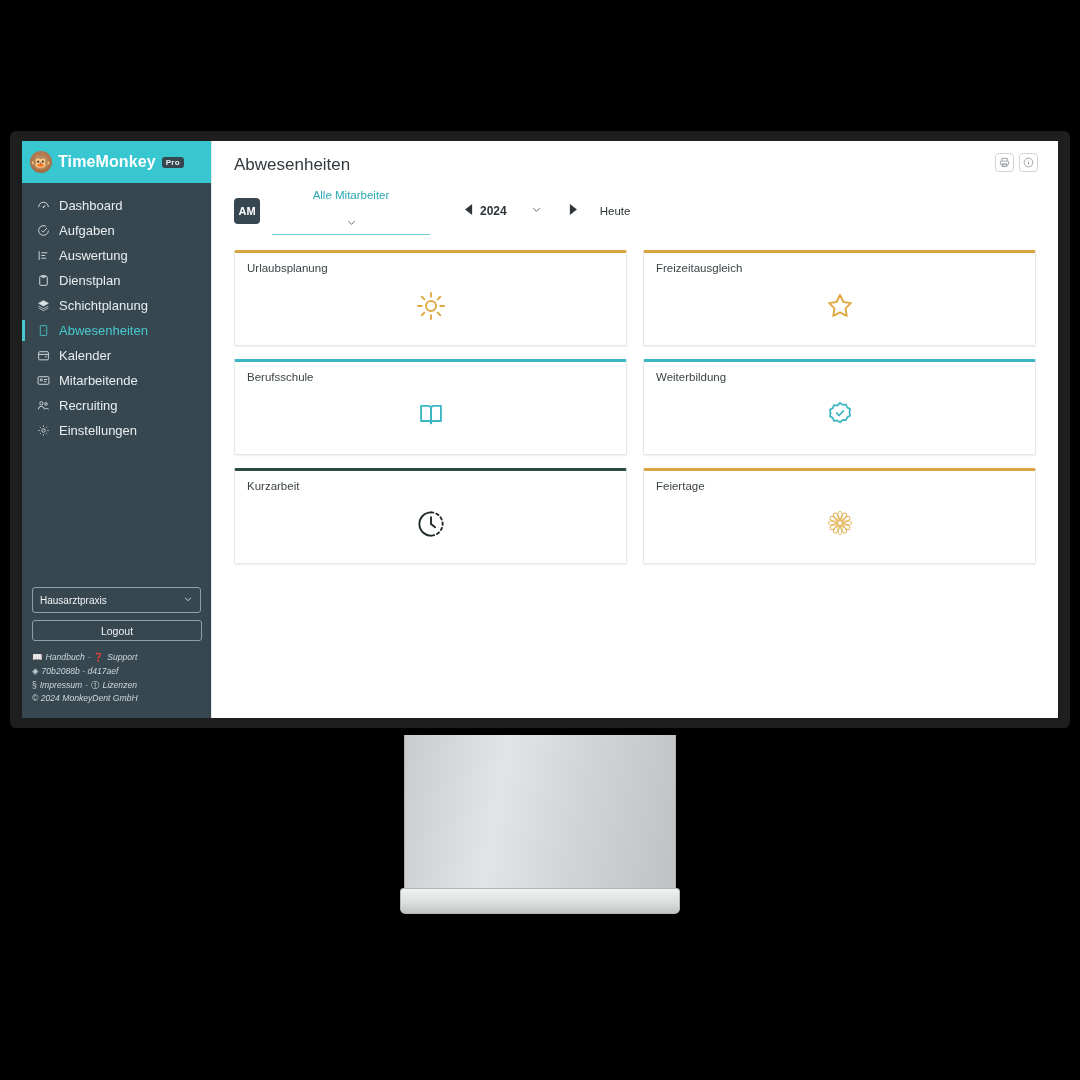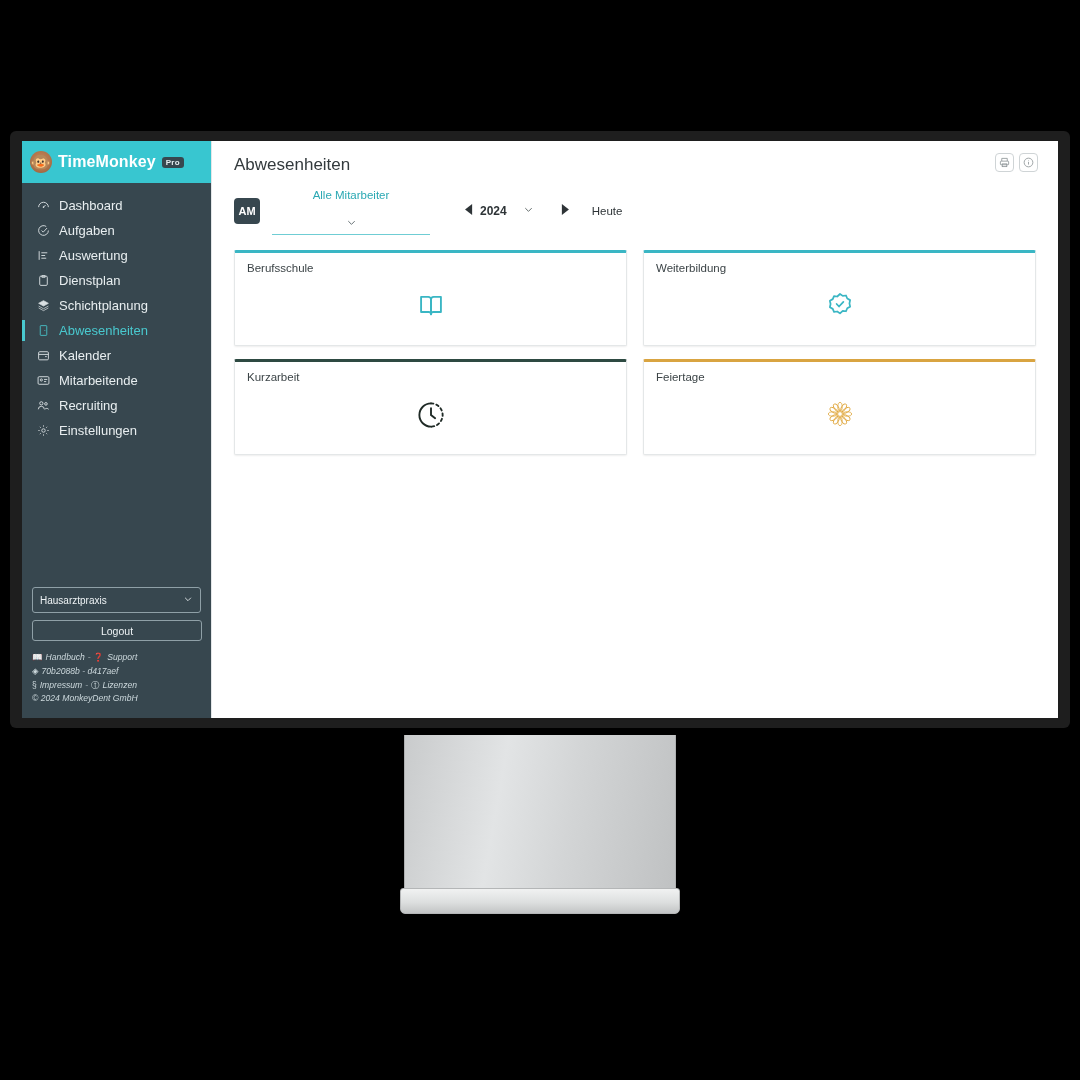--- a/index.html
+++ b/index.html
@@ -181,21 +181,21 @@
     flex-direction: column;
   }
   #employee-select .sel-txt { color: #2aa8b3; font-size: 11.5px; }
   #employee-select .caret { color: #5a6569; font-size: 9px; }
 
   .nav-arrow {
     color: #2e3437; font-size: 11px; cursor: pointer;
     padding: 0 6px;
   }
   #year-box {
-    display: flex; align-items: center; gap: 16px;
+    display: flex; align-items: center; gap: 24px;
     color: #2e3437; font-size: 12px; font-weight: 700;
     cursor: pointer;
   }
   #year-box .caret { font-weight: 400; color: #56605f; font-size: 9px; }
   #prev-year { margin-left: 28px; }
   #next-year { margin-left: 20px; }
   #today-btn { margin-left: 16px; color: #2e3437; font-size: 11.5px; cursor: pointer; }
 
   
   #card-grid {
@@ -455,21 +455,38 @@
                 <path d="M2 0L2 14L11 7z"></path>
               </svg>
           </span>
         </div>
 
         <div id="today-btn">Heute</div>
       </div>
 
       <div id="card-grid">
 
-
+        <div class="abs-card" style="border-top-color:#d9a441">
+          <div class="card-title">Urlaubsplanung</div>
+          <div class="card-icon">
+            <svg width="30" height="30" viewBox="0 0 24 24" fill="none" stroke="#e0a83f" stroke-width="1.5" stroke-linecap="round">
+              <circle cx="12" cy="12" r="4"></circle>
+              <path d="M12 1.6v3M12 19.4v3M1.6 12h3M19.4 12h3M4.6 4.6l2.1 2.1M17.3 17.3l2.1 2.1M19.4 4.6l-2.1 2.1M6.7 17.3l-2.1 2.1"></path>
+            </svg>
+          </div>
+        </div>
+
+        <div class="abs-card" style="border-top-color:#d9a441">
+          <div class="card-title">Freizeitausgleich</div>
+          <div class="card-icon">
+            <svg width="30" height="30" viewBox="0 0 24 24" fill="none" stroke="#e0a83f" stroke-width="1.5" stroke-linejoin="round">
+              <path d="M12 3.2l2.7 5.6 6.1.85-4.45 4.3 1.07 6.05L12 17.15 6.58 20l1.07-6.05L3.2 9.65l6.1-.85z"></path>
+            </svg>
+          </div>
+        </div>
 
         <div class="abs-card" style="border-top-color:#3ab6c4">
           <div class="card-title">Berufsschule</div>
           <div class="card-icon">
             <svg width="28" height="28" viewBox="0 0 24 24" fill="none" stroke="#3ab6c4" stroke-width="1.6" stroke-linejoin="round">
               <path d="M3.5 5h6.2a2.3 2.3 0 0 1 2.3 2.3V20a2 2 0 0 0-2-2H3.5z"></path>
               <path d="M20.5 5h-6.2A2.3 2.3 0 0 0 12 7.3V20a2 2 0 0 1 2-2h6.5z"></path>
             </svg>
           </div>
         </div>

